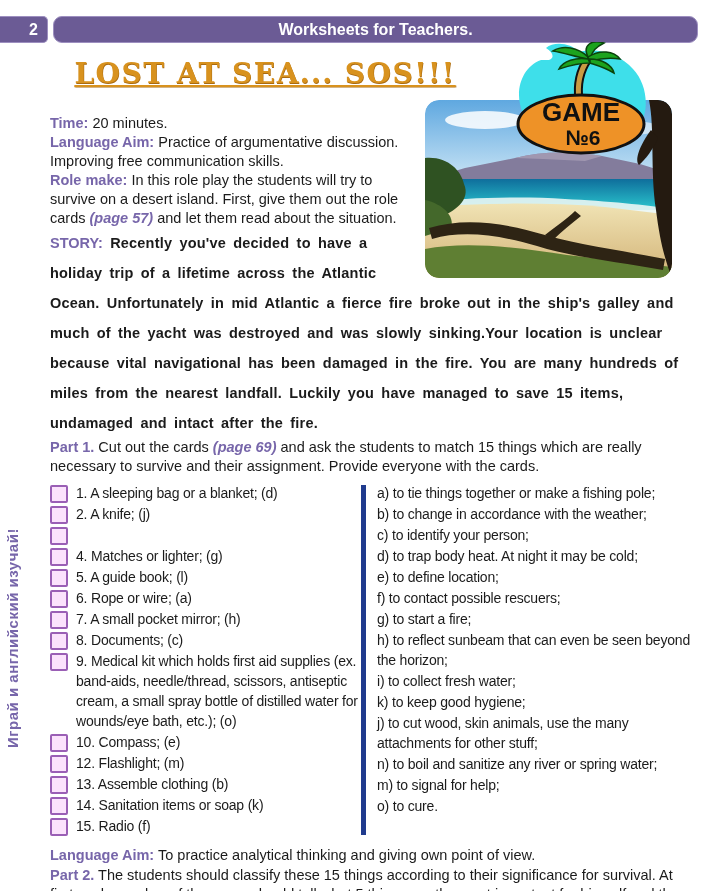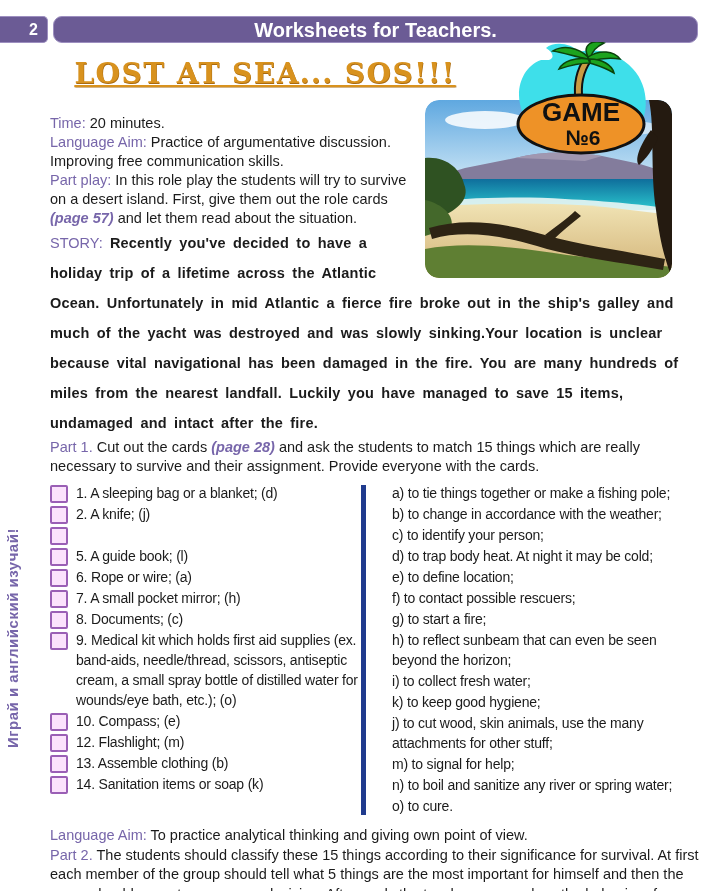--- a/index.html
+++ b/index.html
@@ -9,45 +9,45 @@
   }
   
   .header{display:flex;margin-top:16px;height:27px;}
   .page-num{
     width:48px;background:var(--header-purple);color:#fff;font-weight:bold;font-size:16px;
     display:flex;align-items:center;justify-content:flex-end;padding-right:9px;box-sizing:border-box;
     border:1px solid #9d8fc0;border-left:none;border-radius:0 5px 5px 0;
   }
   .header-bar{
     margin-left:5px;width:645px;background:var(--header-purple);border-radius:9px;
-    display:flex;align-items:flex-end;justify-content:center;color:#fff;font-weight:bold;font-size:20px;
+    display:flex;align-items:center;justify-content:center;color:#fff;font-weight:bold;font-size:16px;
     border:1px solid #9d8fc0;box-sizing:border-box;
   }
   
   .title{
     margin:14px 0 0 60px;width:410px;text-align:center;
     font-family:"DejaVu Serif",serif;font-size:28px;font-weight:bold;
     color:var(--title-gold);letter-spacing:1.5px;text-shadow:0.5px 0.5px 0 #a96a10;text-decoration:underline;
   }
   
   .badge{position:absolute;top:42px;left:511px;width:141px;height:115px;z-index:5;}
   .badge svg text{font-family:"Liberation Sans",sans-serif;}
   
   .content{margin:24px 0 0 50px;width:650px;font-size:14.5px;line-height:19px;}
   .photo-float{float:right;width:247px;margin:-14px 28px 6px 12px;}
   .photo-float svg{display:block;border-radius:14px;}
   .para{margin:0;}
-  .lbl{color:var(--label-purple);font-weight:normal;}
+  .lbl{color:var(--label-purple);font-weight:bold;}
   .page-ref{color:var(--label-purple);font-style:italic;font-weight:bold;}
   .story-text{font-weight:bold;letter-spacing:0.2px;word-spacing:3px;line-height:30px;}
   
   .columns{display:flex;margin-top:7px;clear:both;font-size:14px;letter-spacing:-0.2px;}
   .col-left{width:310px;flex-shrink:0;}
   .divider{width:5px;background:var(--divider-navy);margin:2px 0 2px 1px;flex-shrink:0;}
-  .col-right{flex:1;padding-left:26px;}
+  .col-right{flex:1;padding-left:11px;}
   .item-row{display:flex;align-items:flex-start;line-height:20px;margin-bottom:1px;}
   .checkbox{
     width:14px;height:14px;border:2px solid var(--checkbox-border);background:var(--checkbox-fill);
     border-radius:2px;margin:2px 8px 0 0;flex-shrink:0;cursor:pointer;
   }
   .assign-row{line-height:20px;margin-bottom:1px;}
   
   .bottom{margin-top:9px;clear:both;line-height:19.5px;}
   
   .side-text{
@@ -131,44 +131,48 @@
     </svg>
   </div>
 
   <p class="para">
     <span class="lbl">Time:</span><span> 20 minutes.</span>
   </p>
   <p class="para">
     <span class="lbl">Language Aim:</span><span> Practice of argumentative discussion. Improving free communication skills.</span>
   </p>
   <p class="para">
-    <span class="lbl">Part play:</span><span> In this role play the students will try to survive on a desert island. First, give them out the role cards </span><span class="page-ref">(page 57)</span><span> and let them read about the situation.</span>
+    <span class="lbl">Role make:</span><span> In this role play the students will try to survive on a desert island. First, give them out the role cards </span><span class="page-ref">(page 57)</span><span> and let them read about the situation.</span>
   </p>
   <p class="para">
     <span class="lbl">STORY:</span><span class="story-text"> Recently you've decided to have a holiday trip of a lifetime across the Atlantic Ocean. Unfortunately in mid Atlantic a fierce fire broke out in the ship's galley and much of the yacht was destroyed and was slowly sinking.Your location is unclear because vital navigational has been damaged in the fire. You are many hundreds of miles from the nearest landfall. Luckily you have managed to save 15 items, undamaged and intact after the fire.</span>
   </p>
   <p class="para">
-    <span class="lbl">Part 1.</span><span> Cut out the cards </span><span class="page-ref">(page 28)</span><span> and ask the students to match 15 things which are really necessary to survive and their assignment. Provide everyone with the cards.</span>
+    <span class="lbl">Part 1.</span><span> Cut out the cards </span><span class="page-ref">(page 69)</span><span> and ask the students to match 15 things which are really necessary to survive and their assignment. Provide everyone with the cards.</span>
   </p>
 
   <div class="columns">
     <div class="col-left">
         <div class="item-row">
           <span class="checkbox"></span>
           <span class="row-text">1. A sleeping bag or a blanket; (d)</span>
         </div>
         <div class="item-row">
           <span class="checkbox"></span>
           <span class="row-text">2. A knife; (j)</span>
         </div>
         <div class="item-row">
           <span class="checkbox"></span>
         </div>
         <div class="item-row">
           <span class="checkbox"></span>
+          <span class="row-text">4. Matches or lighter; (g)</span>
+        </div>
+        <div class="item-row">
+          <span class="checkbox"></span>
           <span class="row-text">5. A guide book; (l)</span>
         </div>
         <div class="item-row">
           <span class="checkbox"></span>
           <span class="row-text">6. Rope or wire; (a)</span>
         </div>
         <div class="item-row">
           <span class="checkbox"></span>
           <span class="row-text">7. A small pocket mirror; (h)</span>
         </div>
@@ -188,37 +192,41 @@
           <span class="checkbox"></span>
           <span class="row-text">12. Flashlight; (m)</span>
         </div>
         <div class="item-row">
           <span class="checkbox"></span>
           <span class="row-text">13. Assemble clothing (b)</span>
         </div>
         <div class="item-row">
           <span class="checkbox"></span>
           <span class="row-text">14. Sanitation items or soap (k)</span>
+        </div>
+        <div class="item-row">
+          <span class="checkbox"></span>
+          <span class="row-text">15. Radio (f)</span>
         </div>
       </div>
     <div class="divider"></div>
     <div class="col-right">
         <div class="assign-row"><span class="row-text">a) to tie things together or make a fishing pole;</span></div>
         <div class="assign-row"><span class="row-text">b) to change in accordance with the weather;</span></div>
         <div class="assign-row"><span class="row-text">c) to identify your person;</span></div>
         <div class="assign-row"><span class="row-text">d) to trap body heat. At night it may be cold;</span></div>
         <div class="assign-row"><span class="row-text">e) to define location;</span></div>
         <div class="assign-row"><span class="row-text">f) to contact possible rescuers;</span></div>
         <div class="assign-row"><span class="row-text">g) to start a fire;</span></div>
         <div class="assign-row"><span class="row-text">h) to reflect sunbeam that can even be seen beyond the horizon;</span></div>
         <div class="assign-row"><span class="row-text">i) to collect fresh water;</span></div>
         <div class="assign-row"><span class="row-text">k) to keep good hygiene;</span></div>
         <div class="assign-row"><span class="row-text">j) to cut wood, skin animals, use the many attachments for other stuff;</span></div>
+        <div class="assign-row"><span class="row-text">n) to boil and sanitize any river or spring water;</span></div>
         <div class="assign-row"><span class="row-text">m) to signal for help;</span></div>
-        <div class="assign-row"><span class="row-text">n) to boil and sanitize any river or spring water;</span></div>
         <div class="assign-row"><span class="row-text">o) to cure.</span></div>
       </div>
   </div>
 
   <div class="bottom">
     <p class="para">
       <span class="lbl">Language Aim:</span><span> To practice analytical thinking and giving own point of view.</span>
     </p>
     <p class="para">
       <span class="lbl">Part 2.</span><span> The students should classify these 15 things according to their significance for survival. At first each member of the group should tell what 5 things are the most important for himself and then the group should come to a common decision. Afterwards the teacher may analyze the behavior of members of the group during the discussion.</span>

